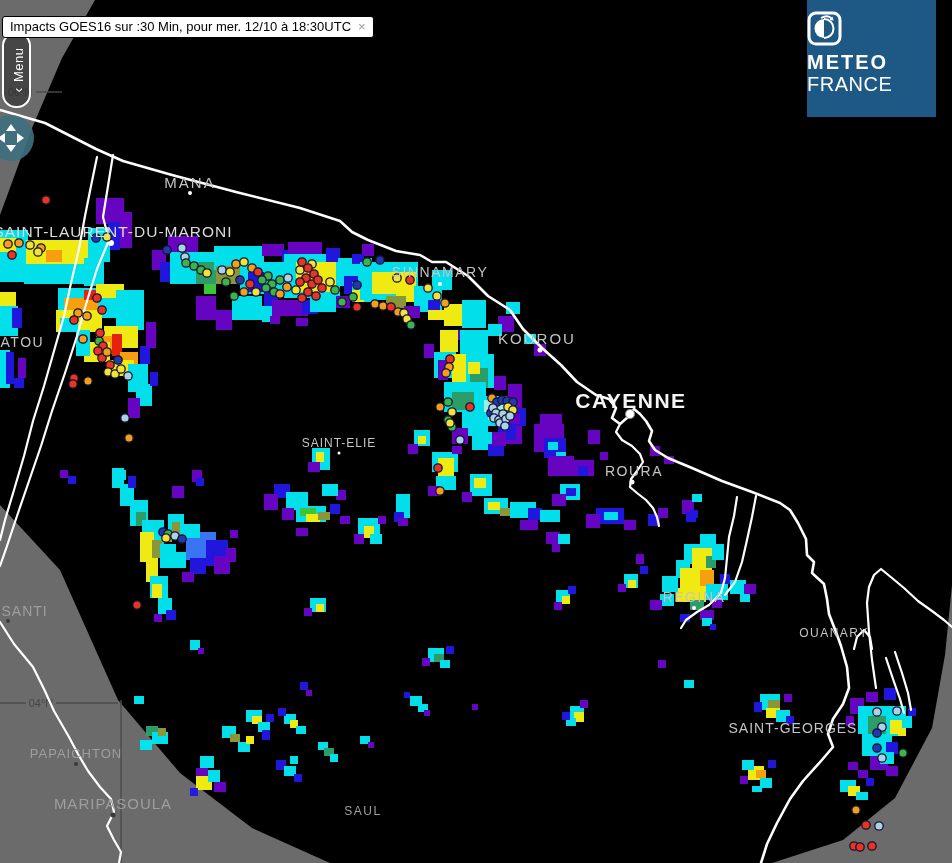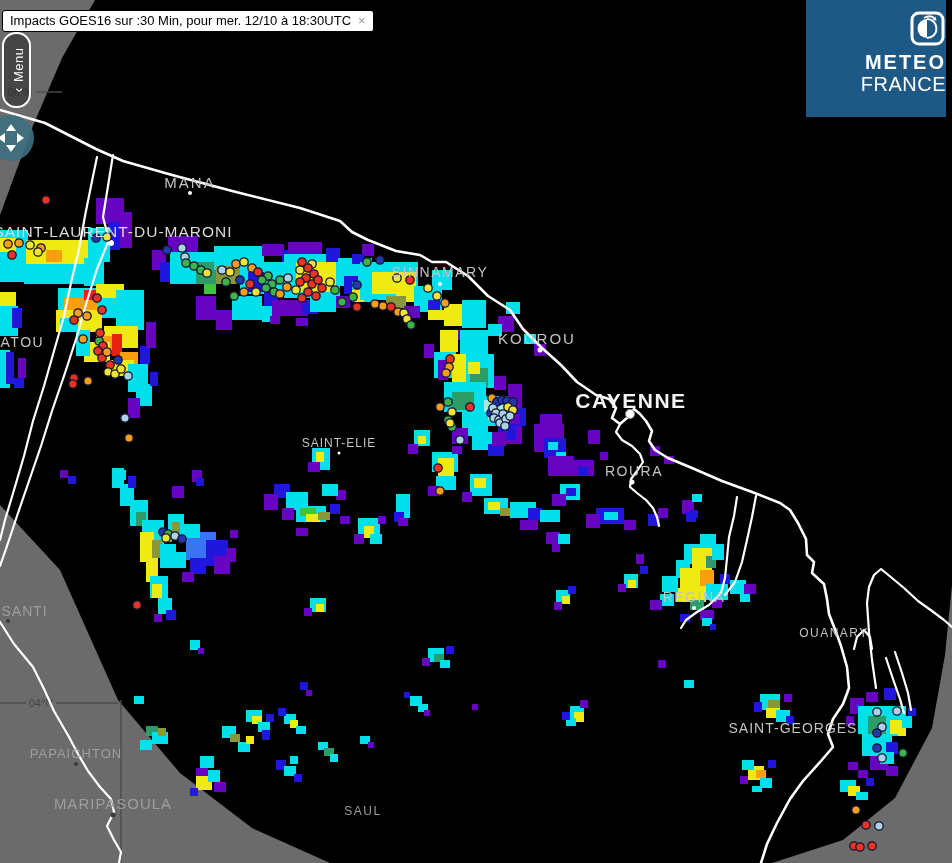--- a/index.html
+++ b/index.html
@@ -1,29 +1,29 @@
 <!DOCTYPE html>
 <html><head>
 <meta charset="utf-8">
 <style>
   html,body{margin:0;padding:0;background:#444;}
   .stage{position:relative;width:952px;height:863px;overflow:hidden;background:#6B6B6B;
          font-family:"Liberation Sans",sans-serif;}
   svg#map-svg{position:absolute;left:0;top:0;z-index:1;font-family:"Liberation Sans",sans-serif;}
-  .banner{position:absolute;left:2px;top:10px;z-index:6;background:#fff;border:1px solid #000;
+  .banner{position:absolute;left:2px;top:16px;z-index:6;background:#fff;border:1px solid #000;
           border-radius:3px;height:20px;line-height:20px;font-size:13px;color:#000;
           padding:0 7px;white-space:nowrap;text-align:center;}
   .banner .close{color:#9a9a9a;margin-left:7px;cursor:pointer;font-size:13px;}
   .menu-pill{position:absolute;left:2px;top:32px;width:25px;height:72px;z-index:5;
              border:2px solid #fff;border-radius:14px;background:rgba(40,40,40,.55);cursor:pointer;}
   .menu-inner{position:absolute;left:50%;top:50%;transform:translate(-50%,-50%) rotate(-90deg);
               color:#fff;font-size:13px;white-space:nowrap;letter-spacing:.5px;}
   .menu-inner .chev{font-size:15px;margin-right:5px;}
-  .logo{position:absolute;right:6px;top:0;width:140px;height:117px;background:#1E5884;z-index:6;
-        text-align:right;color:#fff;}
+  .logo{position:absolute;right:16px;top:0;width:129px;height:117px;background:#1E5884;z-index:6;
+        text-align:left;color:#fff;}
   .logo .mark{margin-top:10px;}
   .logo .l1{font-weight:bold;font-size:20px;letter-spacing:2px;line-height:21px;margin-top:2px;}
   .logo .l2{font-weight:normal;font-size:20px;letter-spacing:.5px;line-height:22px;}
 </style>
 </head>
 <body>
 
 <div class="stage">
 
   <svg id="map-svg" width="952" height="863" viewBox="0 0 952 863">

